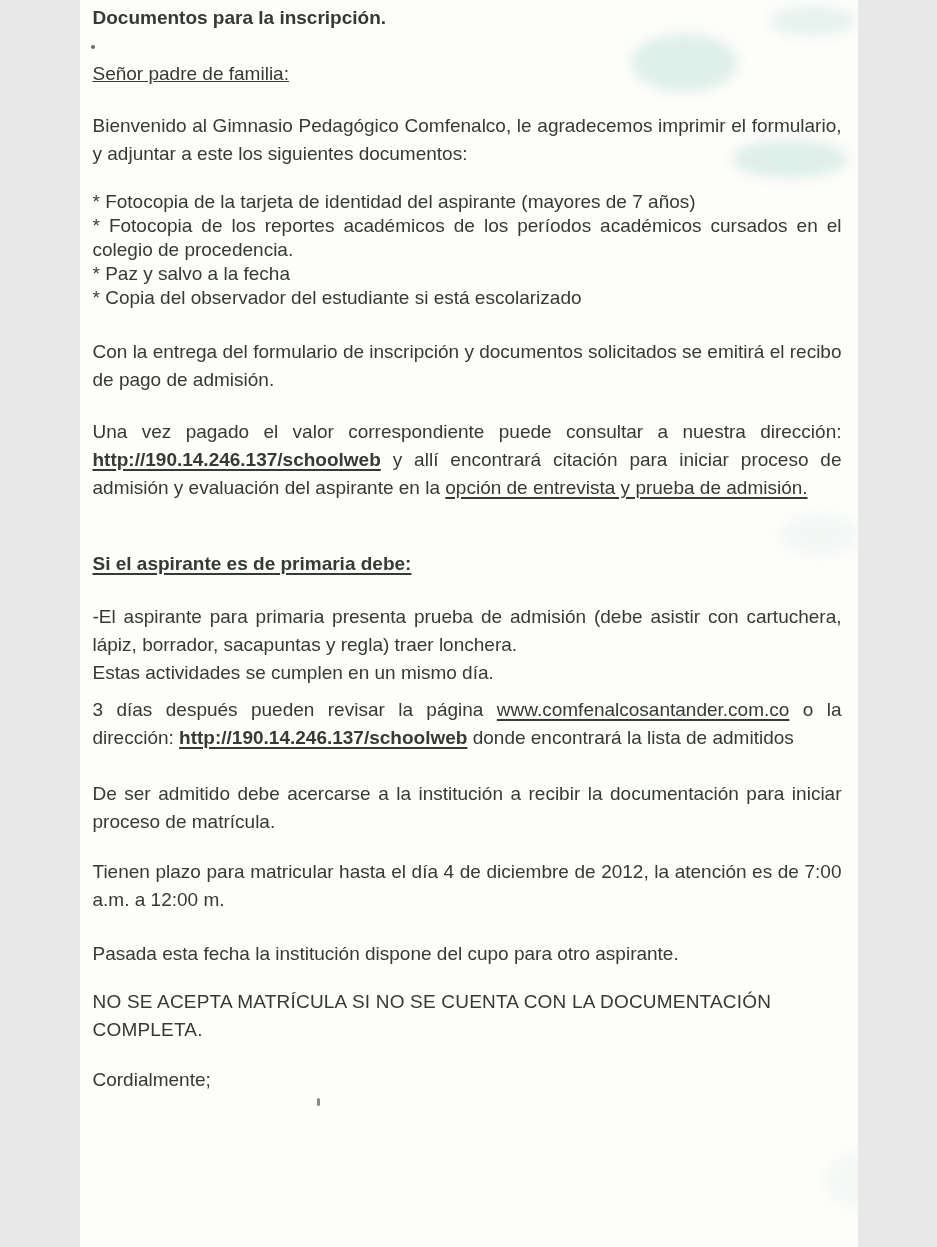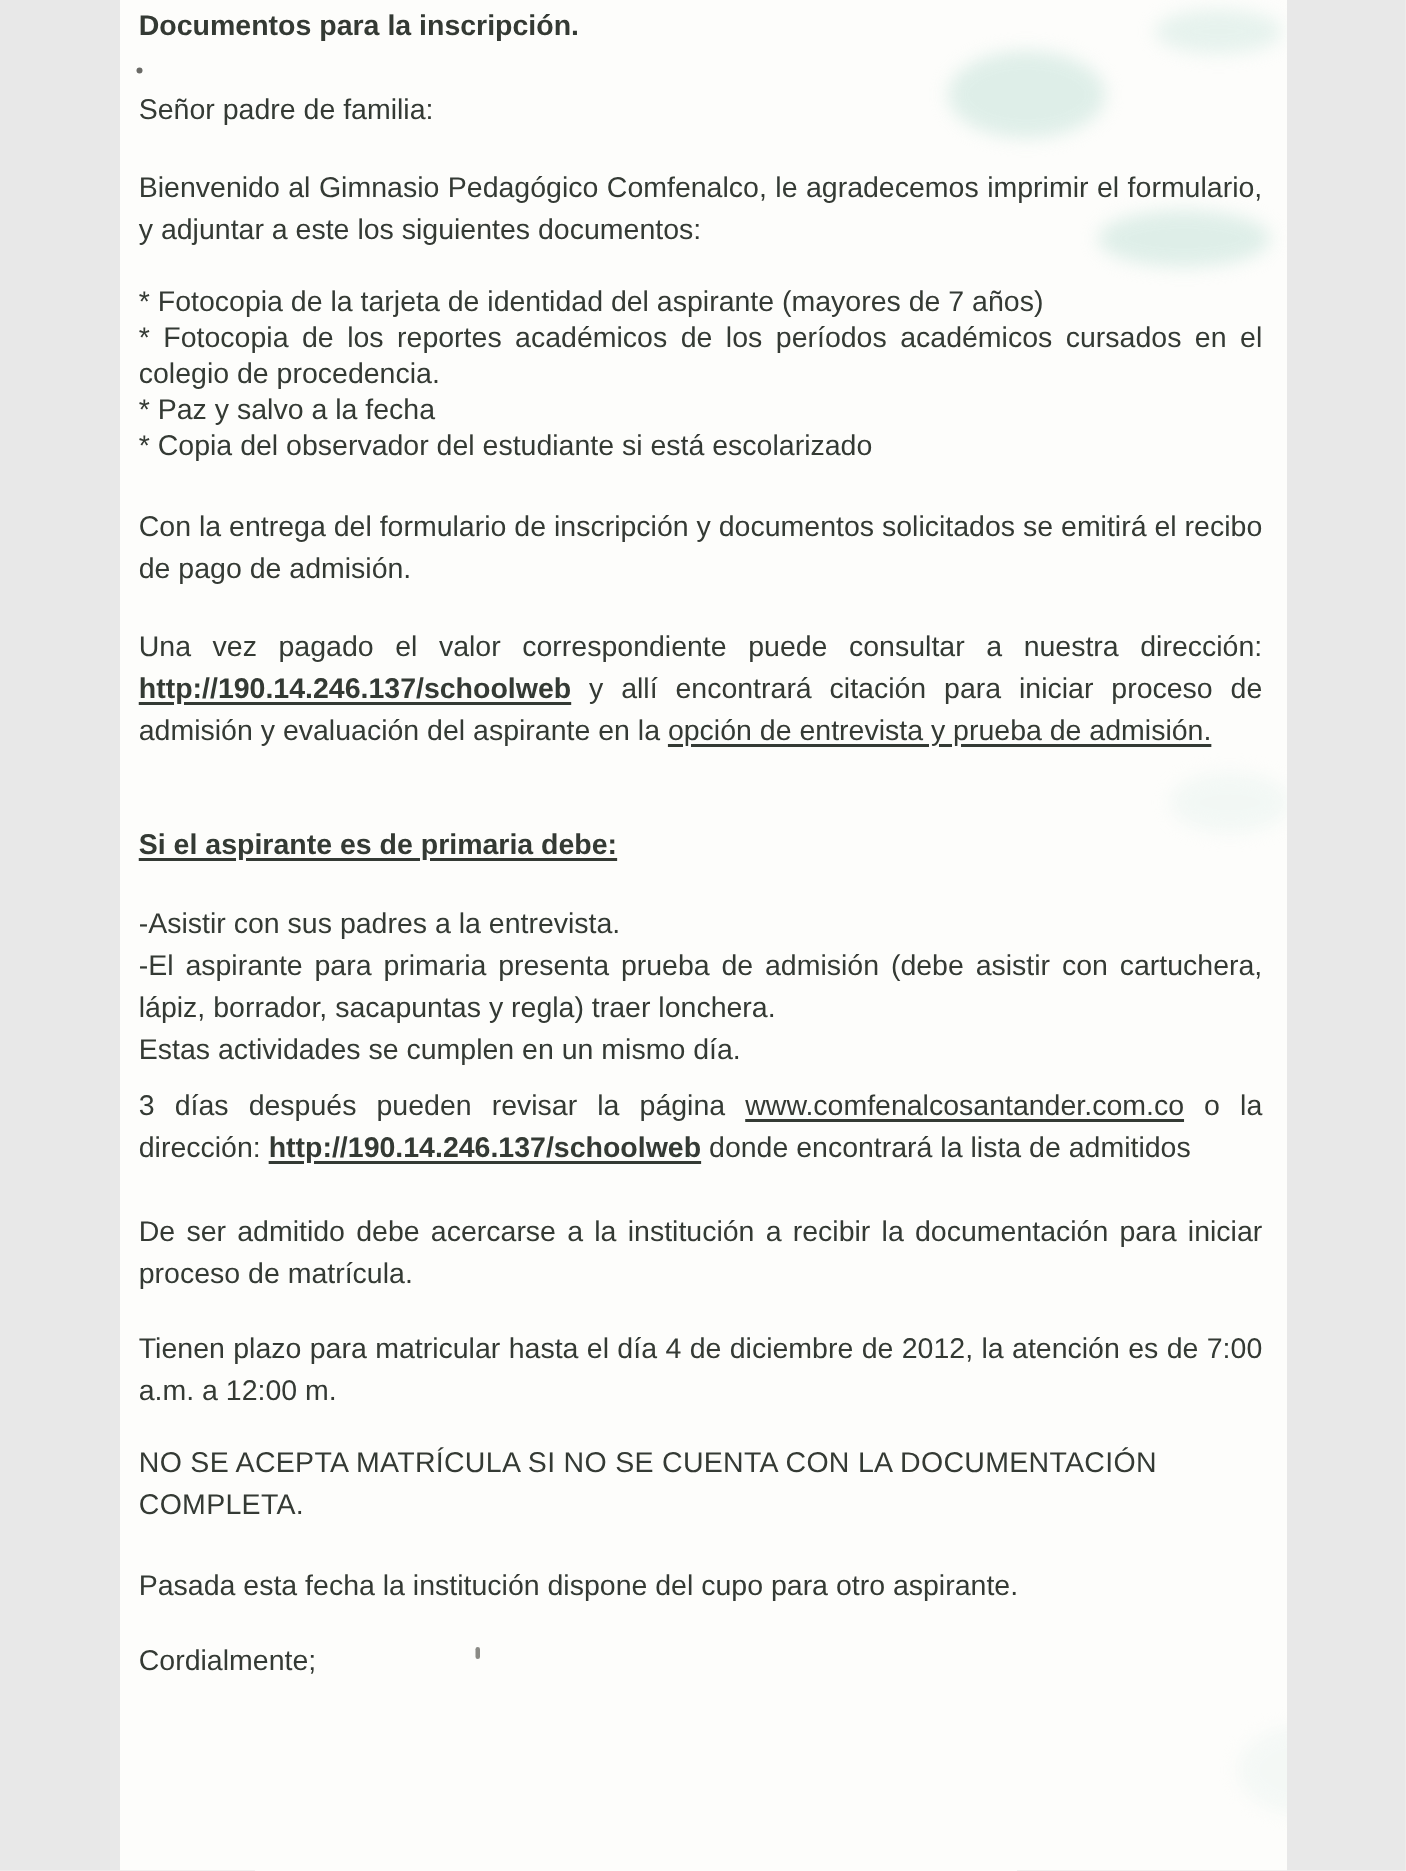--- a/index.html
+++ b/index.html
@@ -20,21 +20,21 @@
   .sig{line-height:23px;}
   .just{text-align:justify;}
   .b{font-weight:700;}
   .u{text-decoration:underline;text-decoration-thickness:1.5px;text-underline-offset:3px;}
   .caps{letter-spacing:0.2px;}
   
   .smudge{position:absolute;border-radius:50%;pointer-events:none;}
   .edge-mark{position:absolute;pointer-events:none;}
   .speck{position:absolute;pointer-events:none;border-radius:2px;}
   
-  #salutation{margin-top:32px;}
+  #salutation{margin-top:32px;text-decoration:underline;}
   #intro{margin-top:26px;}
   #doc-list{margin-top:22px;}
   #delivery{margin-top:28px;}
   #payment{margin-top:24px;}
   #primary-heading{margin-top:50px;}
   #primary-lines{margin-top:27px;}
   #results{margin-top:9px;}
   #admitted{margin-top:28px;}
   #deadline{margin-top:22px;}
   #warning{margin-top:20px;}
@@ -74,31 +74,30 @@
     <div class="p tight just">* Copia del observador del estudiante si está escolarizado</div>
   </div>
 
   <p class="p just" id="delivery">Con la entrega del formulario de inscripción y documentos solicitados se emitirá el recibo de pago de admisión.</p>
 
   <p class="p just" id="payment"><span>Una vez pagado el valor correspondiente puede consultar a nuestra dirección: </span><span class="b u">http://190.14.246.137/schoolweb</span><span> y allí encontrará citación para iniciar proceso de admisión y evaluación del aspirante en la </span><span class="u">opción de entrevista y prueba de admisión.</span></p>
 
   <p class="t u" id="primary-heading">Si el aspirante es de primaria debe:</p>
 
   <div id="primary-lines">
-    <div class="p">-Asistir con sus padres a la entrevista.</div>
     <div class="p just">-El aspirante para primaria presenta prueba de admisión (debe asistir con cartuchera, lápiz, borrador, sacapuntas y regla) traer lonchera.</div>
     <div class="p">Estas actividades se cumplen en un mismo día.</div>
   </div>
 
   <p class="p just" id="results"><span>3 días después pueden revisar la página </span><span class="u">www.comfenalcosantander.com.co</span><span>  o la dirección: </span><span class="b u">http://190.14.246.137/schoolweb</span><span> donde encontrará la lista de admitidos</span></p>
 
   <p class="p just" id="admitted">De ser admitido debe acercarse a la institución  a recibir la documentación para iniciar proceso de matrícula.</p>
 
   <p class="p just" id="deadline">Tienen plazo para matricular hasta el día 4 de diciembre de 2012, la atención es de 7:00 a.m. a 12:00  m.</p>
 
+  <p class="p" id="expiry">Pasada esta fecha la institución dispone del cupo para otro aspirante.</p>
+
   <p class="p caps" id="warning">NO SE ACEPTA MATRÍCULA SI NO SE CUENTA CON LA DOCUMENTACIÓN COMPLETA.</p>
-
-  <p class="p" id="expiry">Pasada esta fecha la institución dispone del cupo para otro aspirante.</p>
 
   <p class="p tight" id="closing">Cordialmente;</p>
 
 
 </div>
 
 </body></html>

